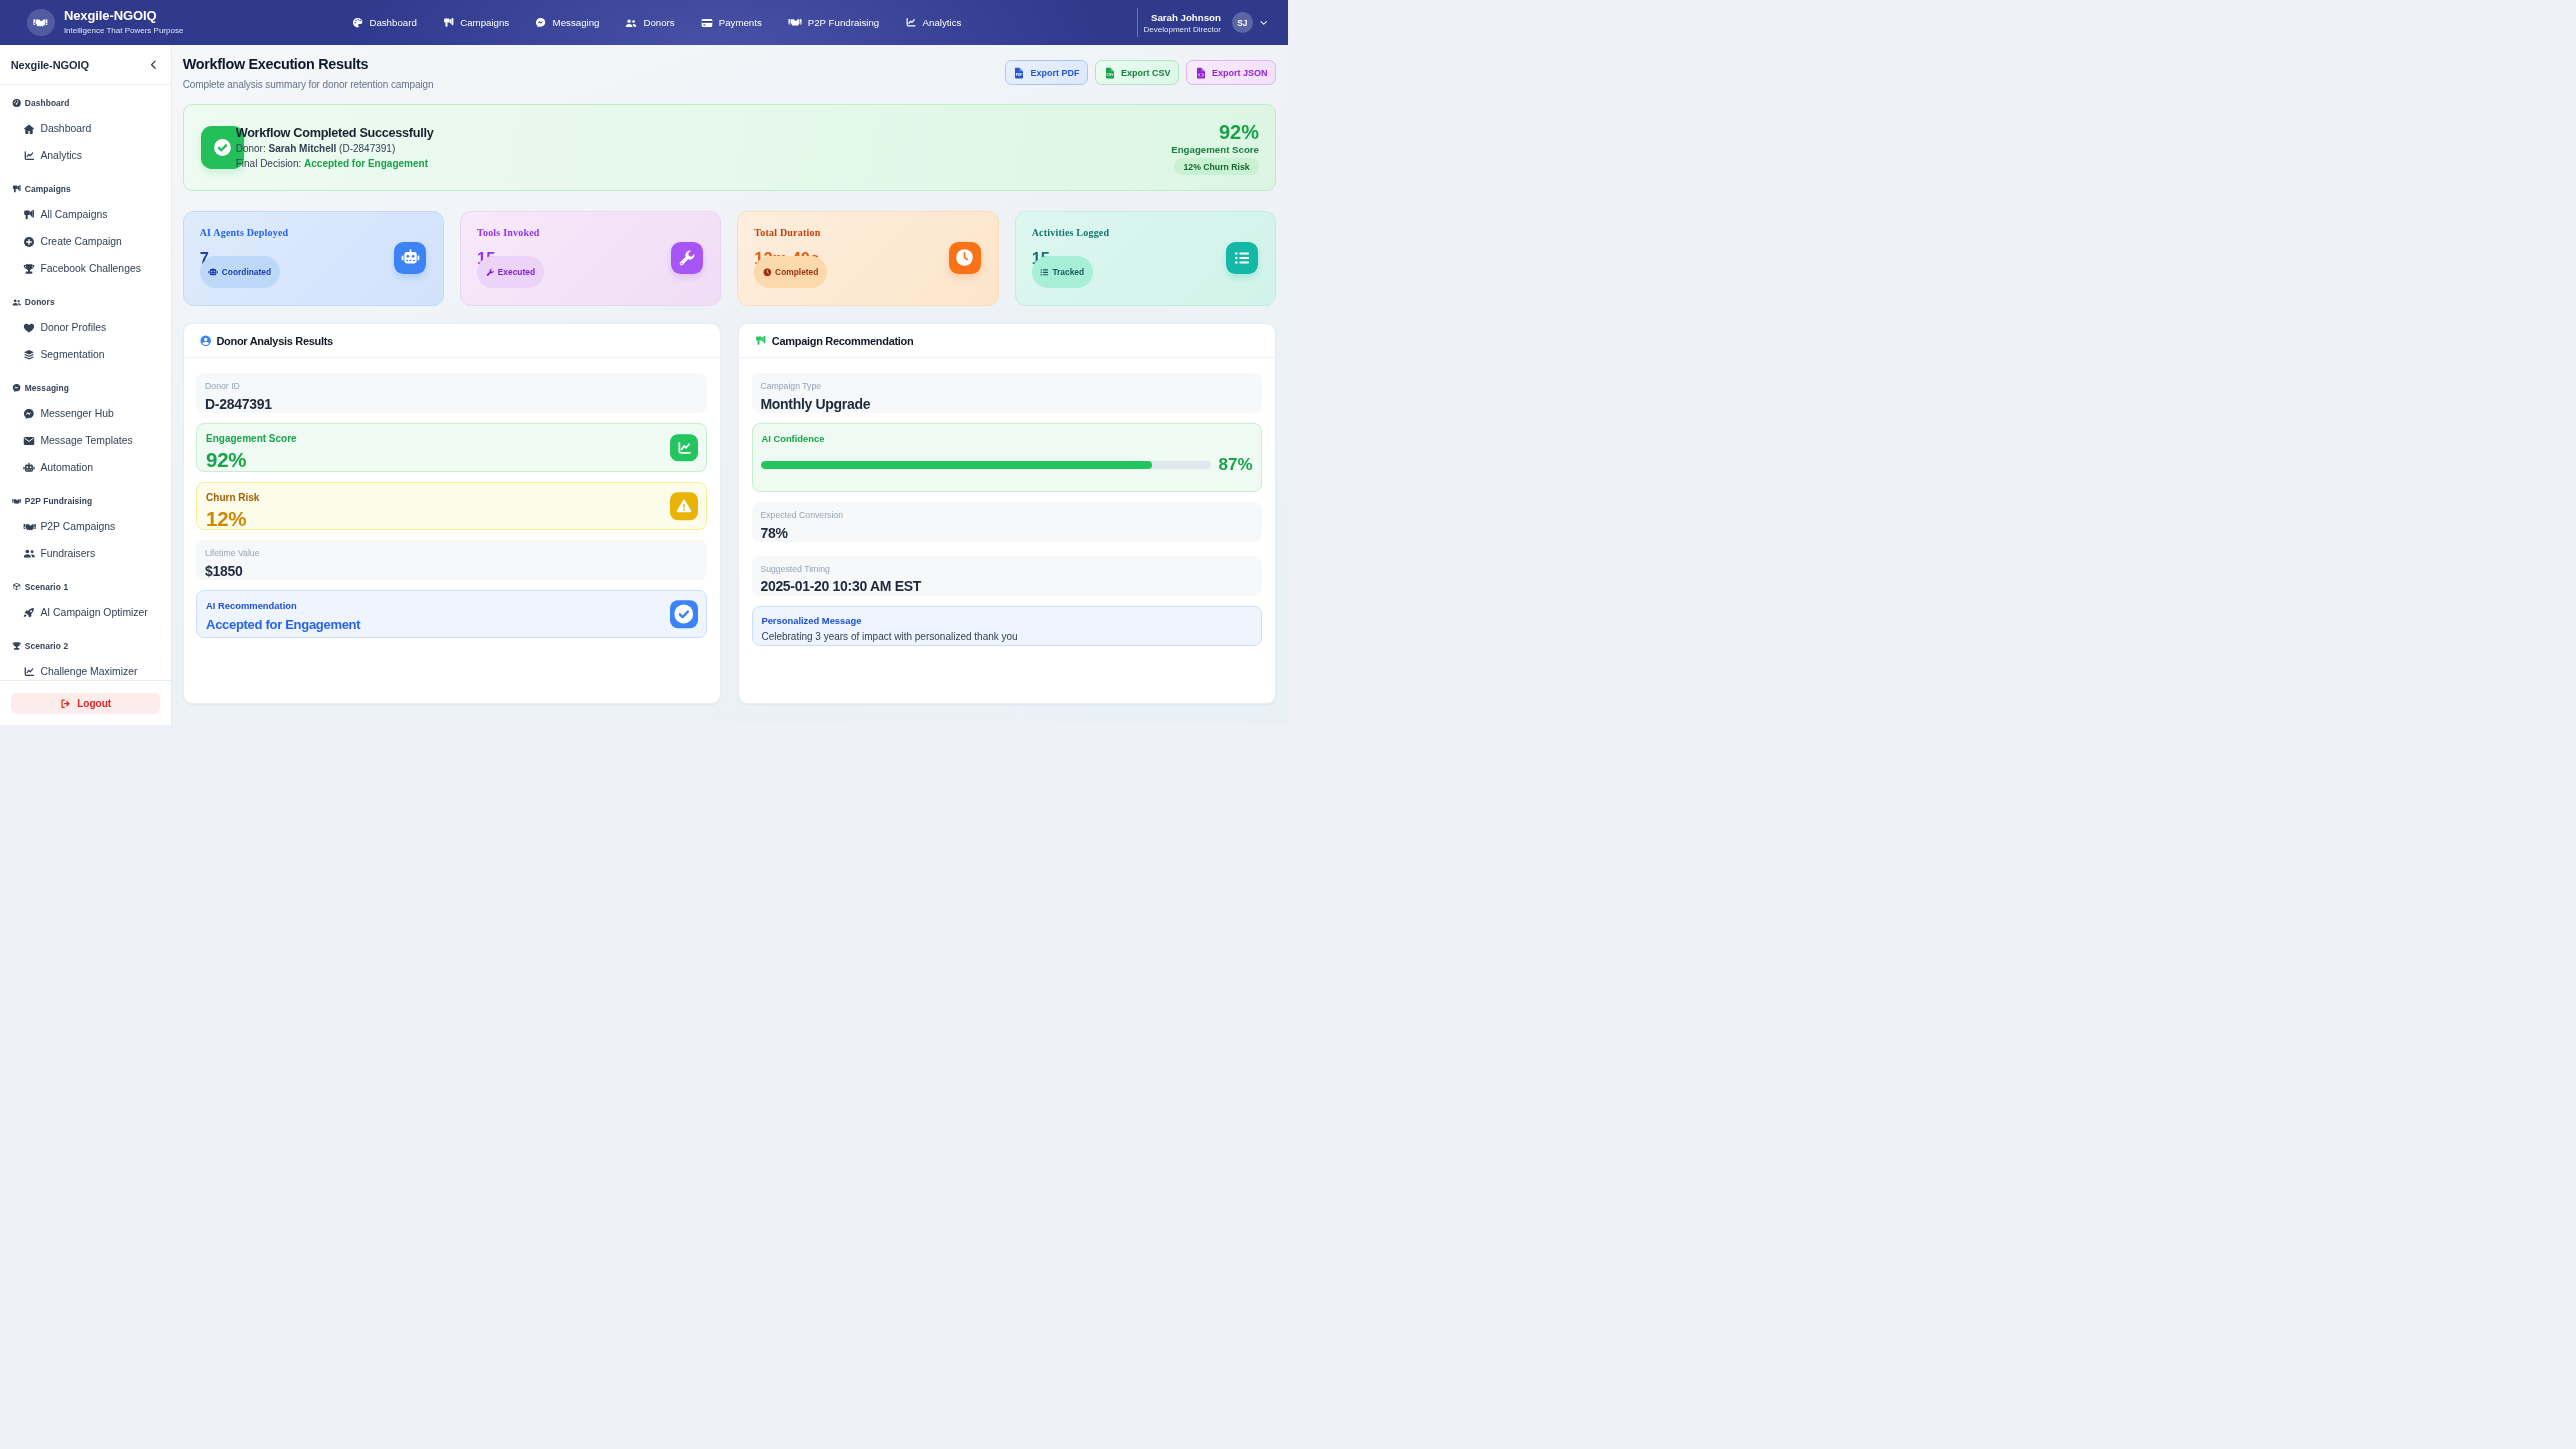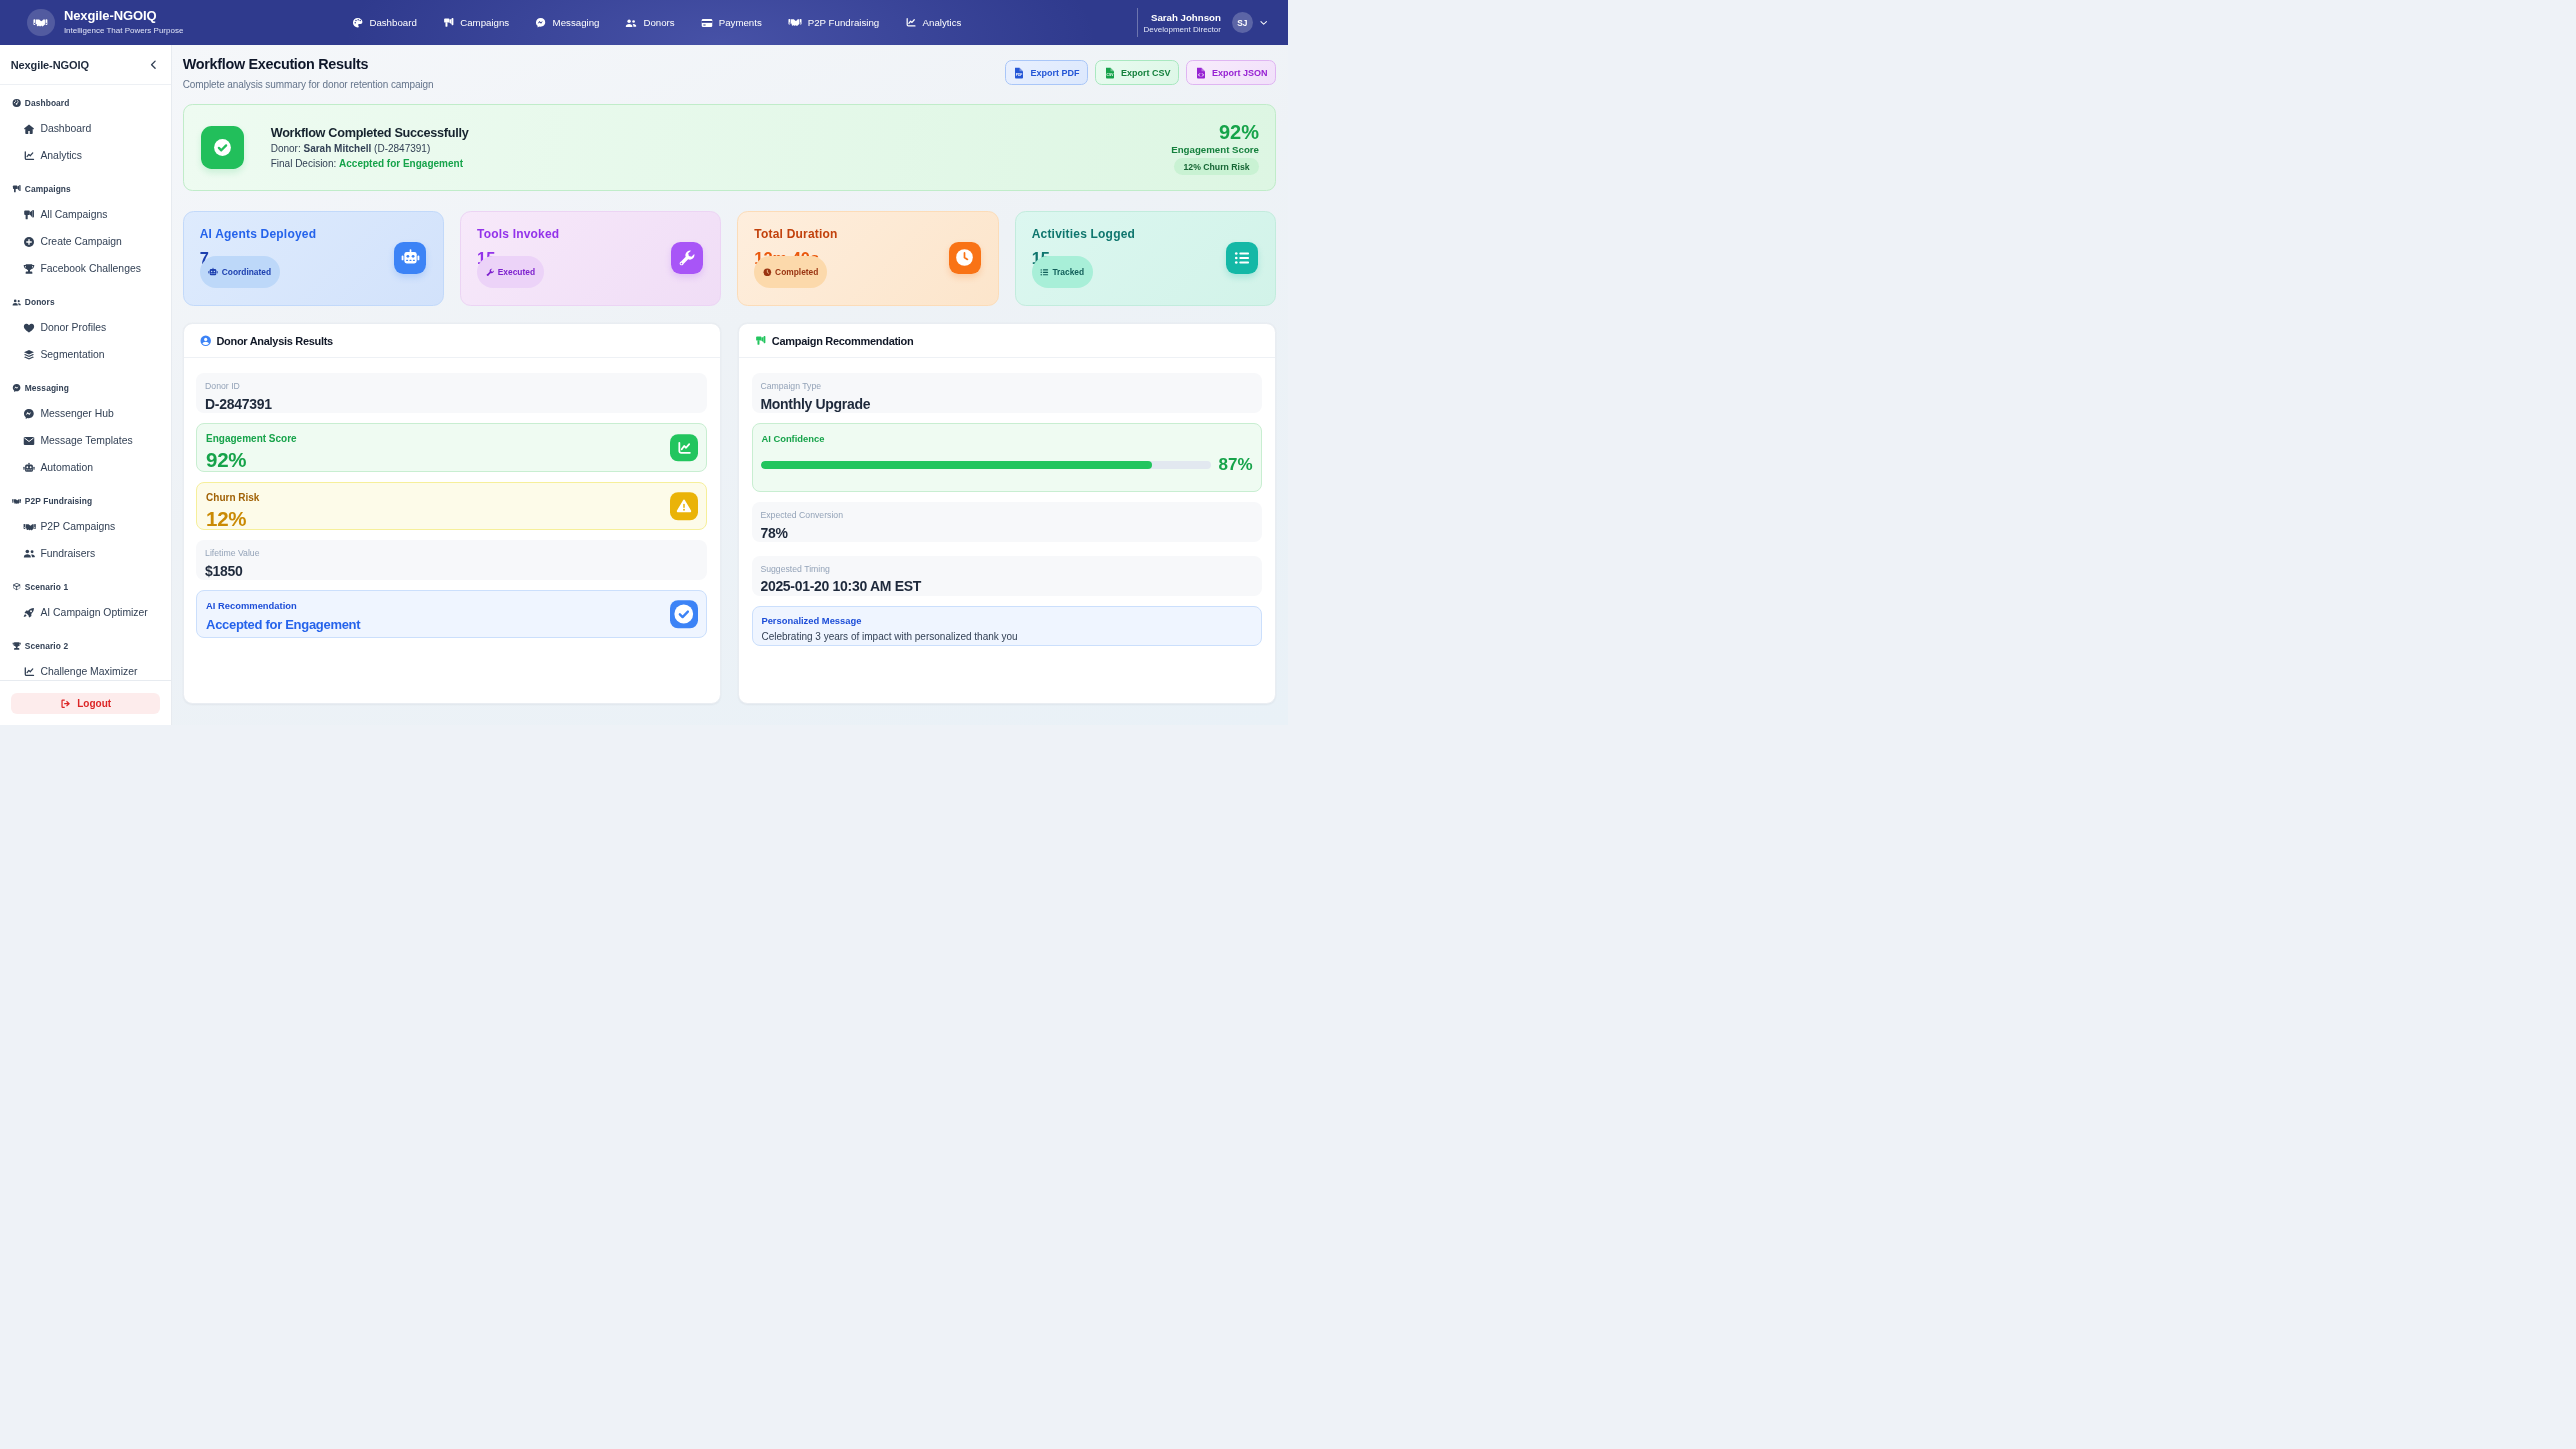--- a/index.html
+++ b/index.html
@@ -38,33 +38,33 @@
 .page-title { font-size:14.4px; font-weight:bold; color:#0f172a; letter-spacing:-0.3px; }
 .page-sub { font-size:10px; color:#64748b; margin-top:6.7px; letter-spacing:-0.1px; }
 .exports { display:flex; gap:7.4px; margin-top:4px; }
 .btn { height:25px; border-radius:6.7px; display:flex; align-items:center; gap:5.4px; padding:0 7.4px; font-size:9px; font-weight:bold; border:0.7px solid; }
 .btn-pdf { background:linear-gradient(135deg,#e9f0fe,#dce8fd); border-color:#a9c6f8; color:#2456d6; }
 .btn-csv { background:linear-gradient(135deg,#e9fbf0,#ddf7e7); border-color:#a9e8c0; color:#15803d; }
 .btn-json { background:linear-gradient(135deg,#f8ecfc,#f1e0fa); border-color:#dfb5f2; color:#9722d3; }
 
 .banner { margin-top:14px; height:87px; border-radius:9.4px; background:linear-gradient(100deg,#eefbf1,#ddf6e3); border:0.7px solid #c0ecc9; position:relative; }
 .banner-icon { position:absolute; left:17px; top:21px; width:43px; height:43px; border-radius:10.7px; background:#22bf5b; display:flex; align-items:center; justify-content:center; box-shadow:0 3.4px 6.7px rgba(34,191,91,0.16); }
-.banner-text { position:absolute; left:87px; top:21px; }
+.banner-text { position:absolute; left:52px; top:21px; }
 .banner-text h2 { font-size:12.7px; font-weight:bold; color:#16232e; letter-spacing:-0.3px; }
 .banner-text .l1 { margin-top:3.4px; font-size:10px; color:#334155; }
 .banner-text .l2 { margin-top:4px; font-size:10px; color:#334155; }
 .banner-text b.g { color:#16a34a; }
 .banner-right { position:absolute; right:16px; top:16px; text-align:right; }
 .banner-right .pct { font-size:20px; font-weight:bold; color:#16a34a; }
 .banner-right .lbl { font-size:9.7px; font-weight:bold; color:#15803d; margin-top:0px; }
 .banner-right .pill { display:inline-block; margin-top:3.4px; background:#c9f2d3; border-radius:670px; padding:3.4px 9.4px; font-size:8.7px; font-weight:bold; color:#166534; }
 
 .cards { display:flex; gap:16px; margin-top:20px; }
 .card { width:262px; height:95px; border-radius:10.7px; position:relative; border:0.7px solid; }
-.card .t { position:absolute; left:16px; top:15.4px; font-size:12px; font-weight:bold; letter-spacing:0.2px; }
+.card .t { position:absolute; left:16px; top:15.4px; font-size:10px; font-weight:bold; letter-spacing:0.2px;font-family:Liberation Serif, serif; }
 .card .v { position:absolute; left:16px; top:37px; font-size:16.4px; font-weight:bold; }
 .card .pill { position:absolute; left:16px; bottom:17px; height:32px; border-radius:670px; display:flex; align-items:center; gap:3.4px; padding:0 8.7px; font-size:8.4px; font-weight:bold; }
 .card .sq { position:absolute; right:17px; top:29.5px; width:32px; height:32px; border-radius:9.4px; display:flex; align-items:center; justify-content:center; }
 .card-blue { background:linear-gradient(135deg,#deebfd,#d2e2fb); border-color:#c2d9fa; }
 .card-blue .t { color:#2563eb; } .card-blue .v { color:#1e40af; }
 .card-blue .pill { background:#bdd8f9; color:#1e40af; }
 .card-blue .sq { background:#3c83f6; box-shadow:0 3.4px 6px rgba(60,131,246,0.22); }
 .card-purple { background:linear-gradient(135deg,#f7e9fa,#f0ddf6); border-color:#ecd4f4; }
 .card-purple .t { color:#9333ea; } .card-purple .v { color:#9333ea; }
 .card-purple .pill { background:#ecd3f8; color:#7e22ce; }

